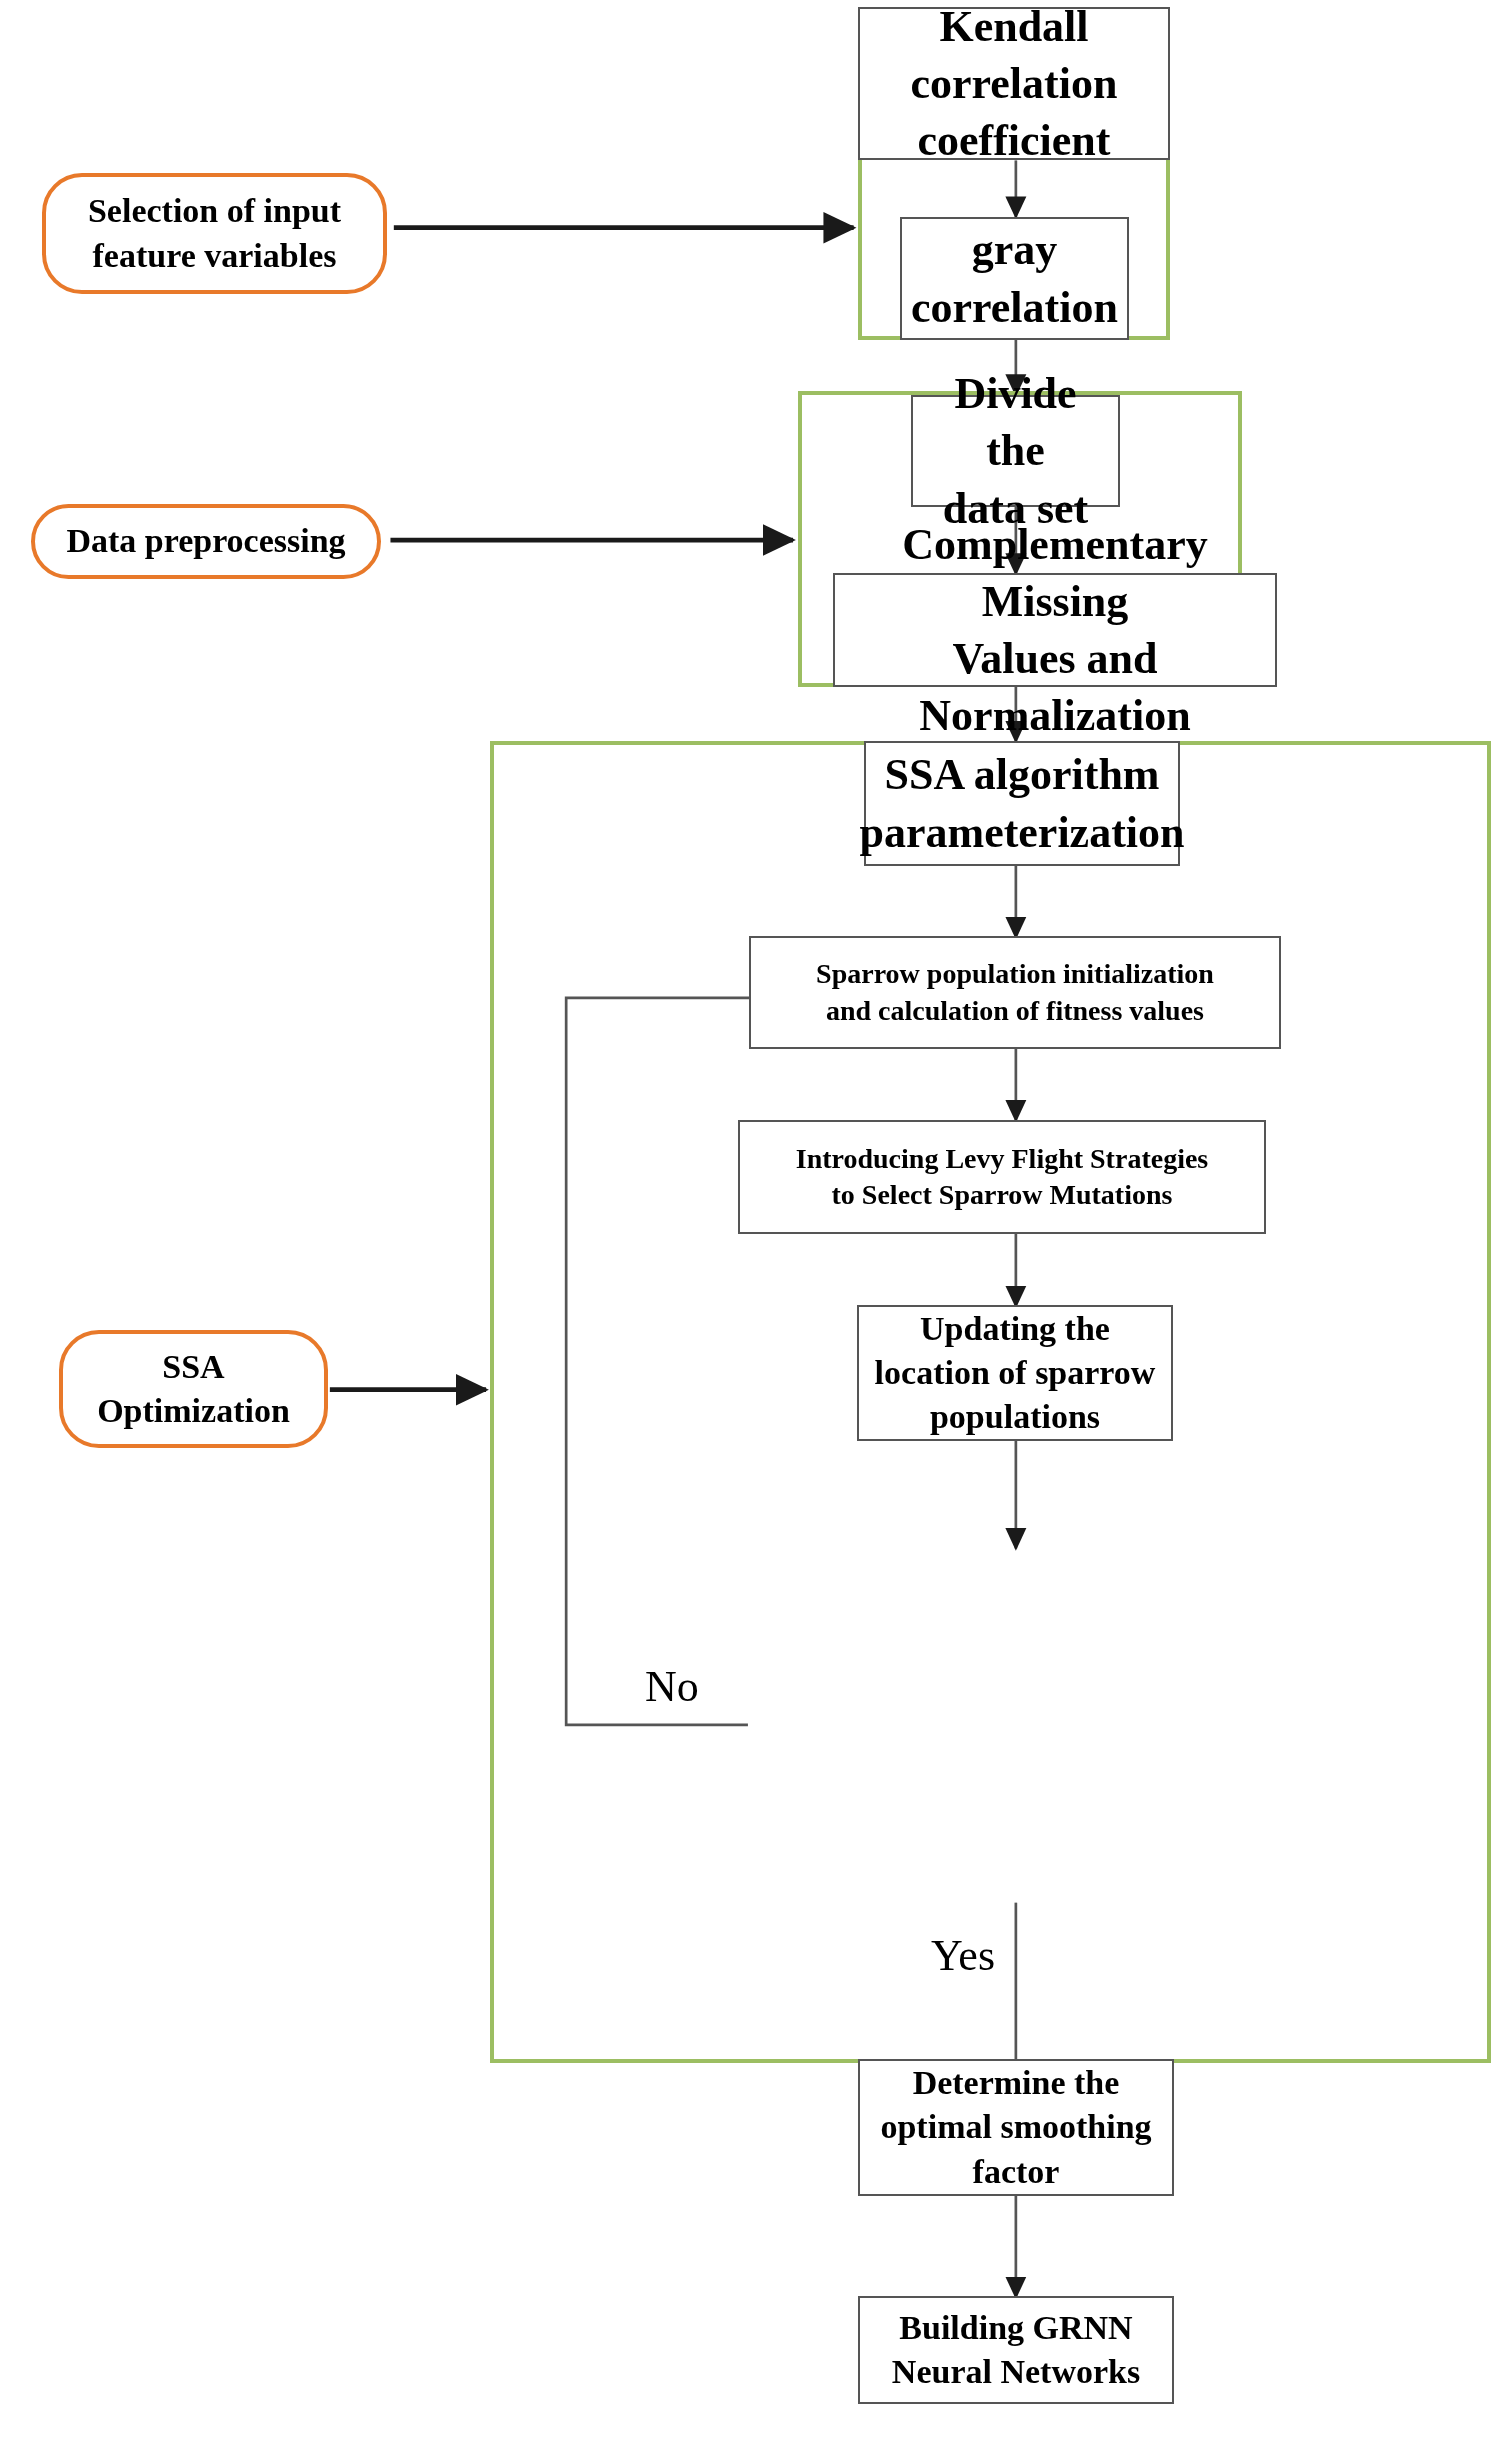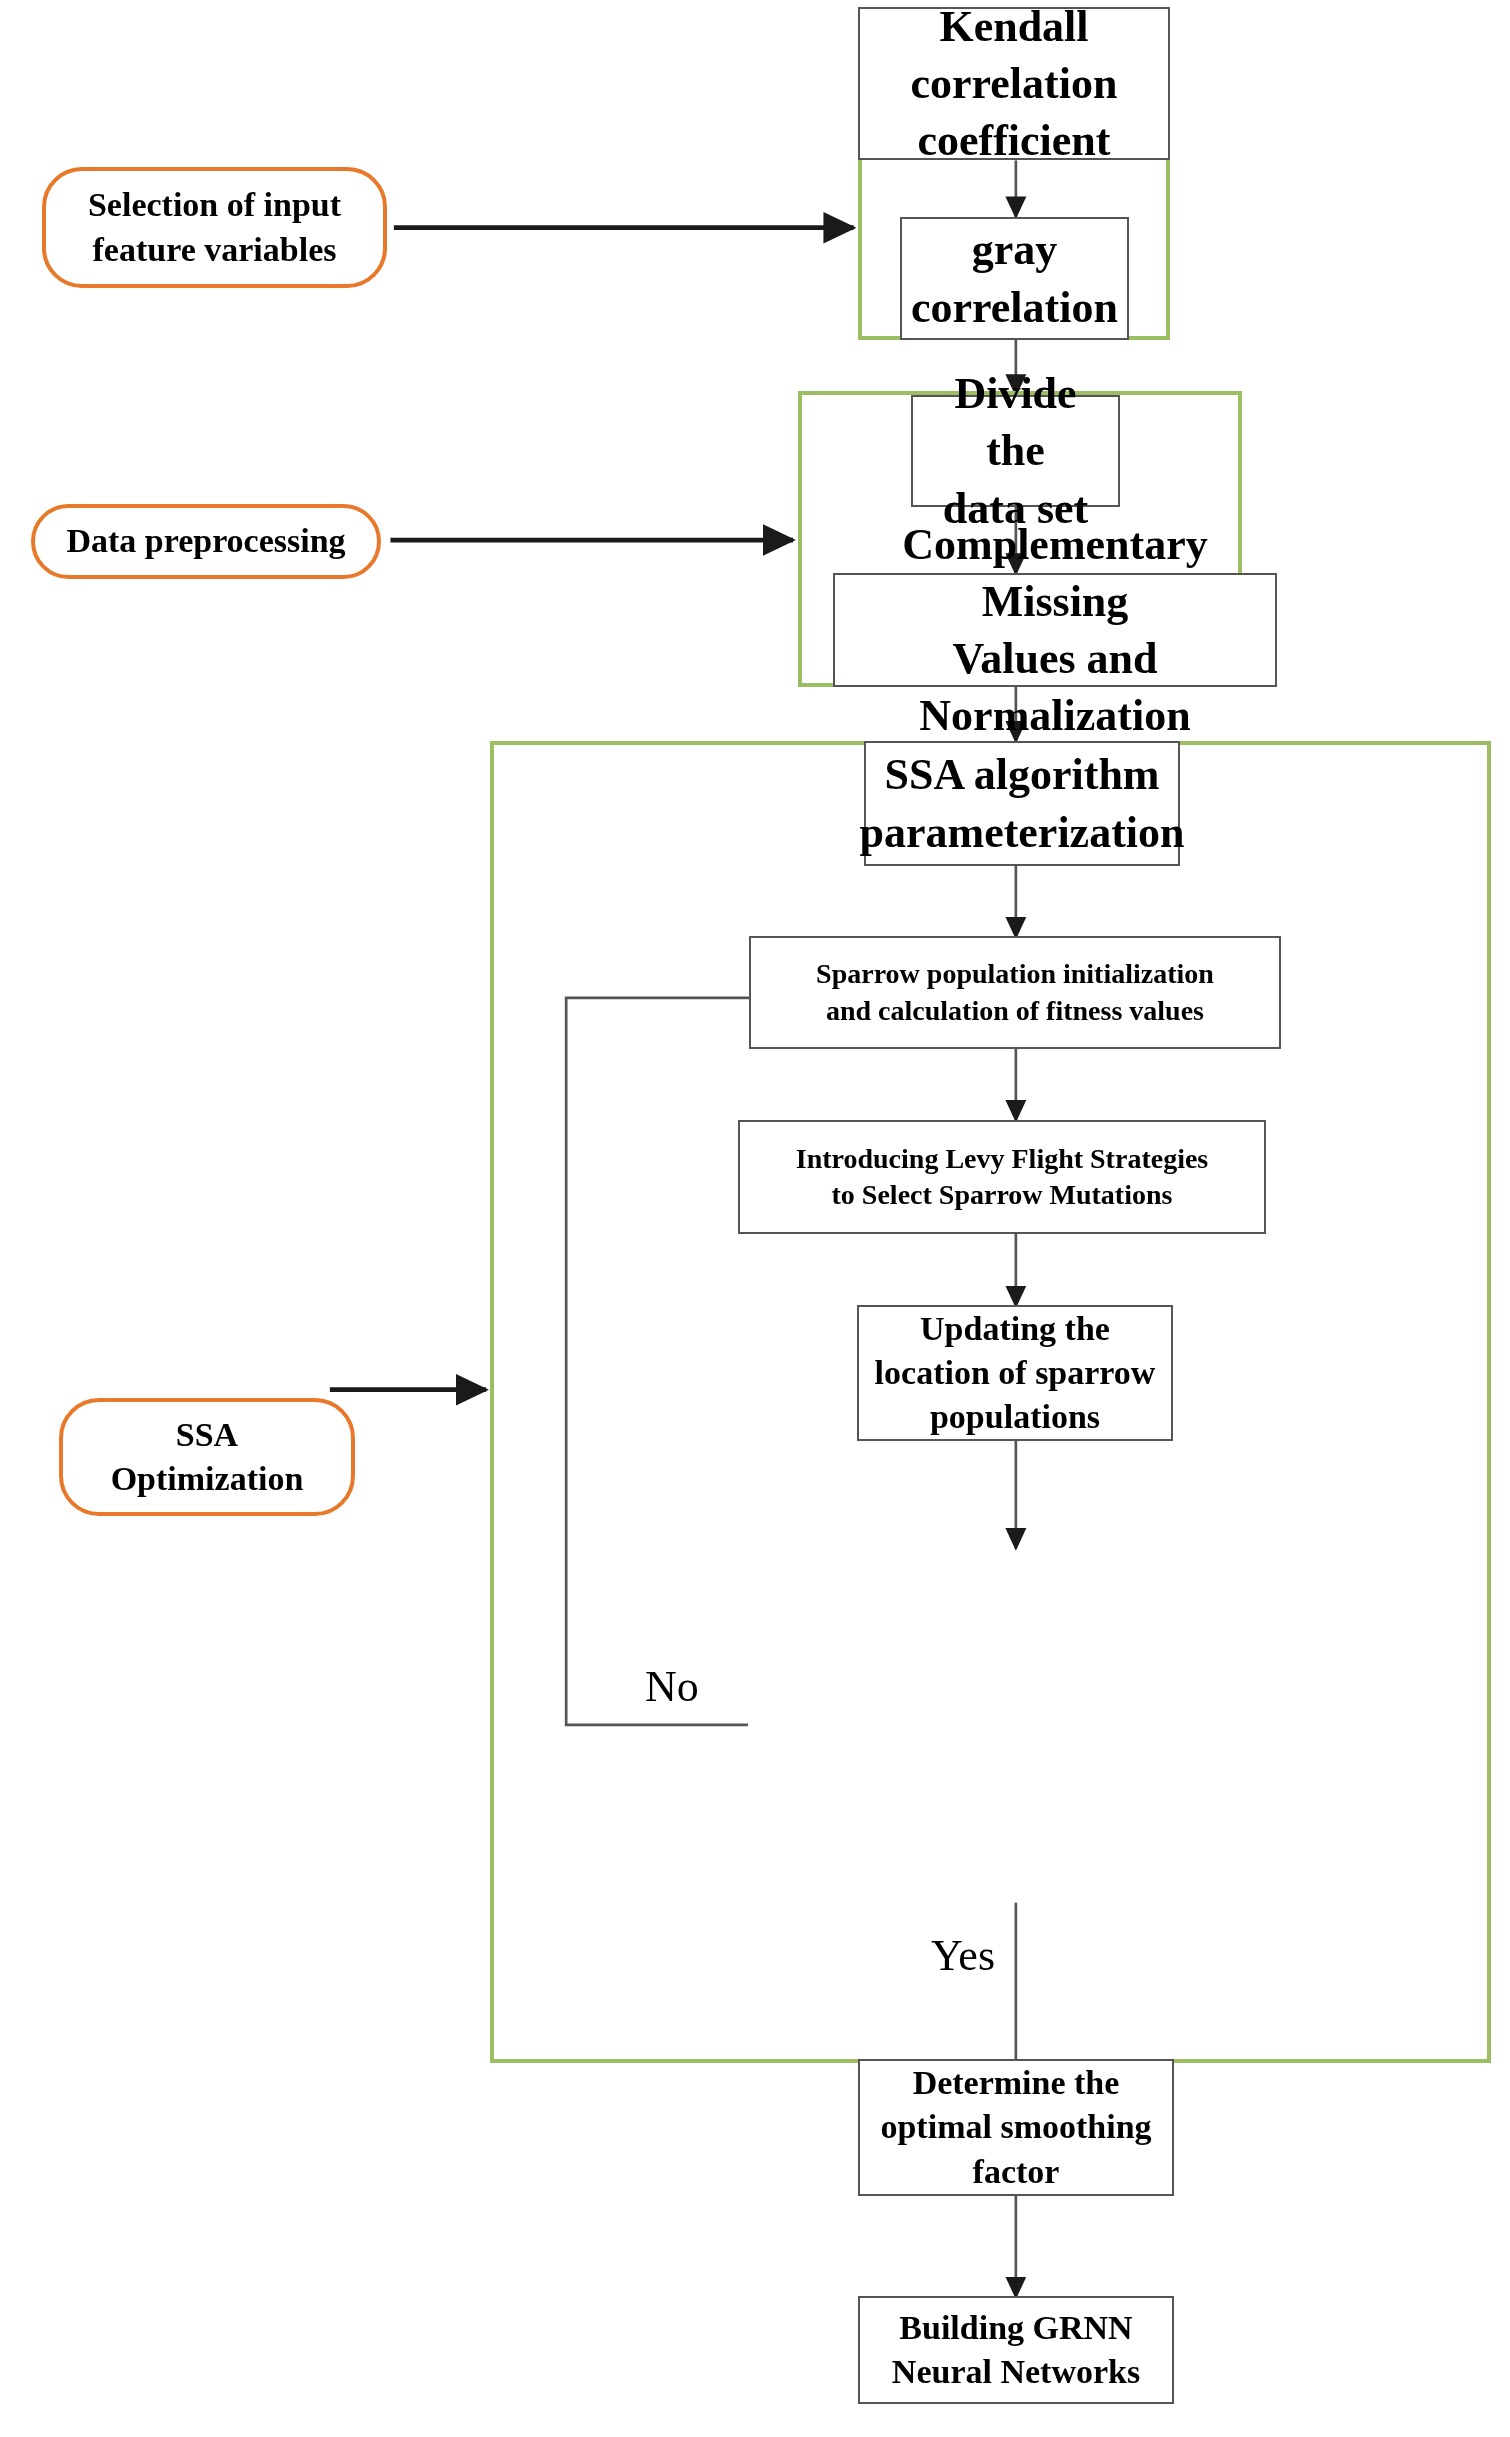--- a/index.html
+++ b/index.html
@@ -144,30 +144,30 @@
 
     <line x1="1509" y1="3261" x2="1509" y2="3412" stroke="#555" stroke-width="4" marker-end="url(#ah)"></line>
   </svg>
 
   <div class="group-box" style="left:858px; top:7.4px; width:312px; height:333px;"></div>
 
   <div class="group-box" style="left:798px; top:391px; width:444px; height:296px;"></div>
 
   <div class="group-box" style="left:490px; top:741px; width:1001px; height:1322px;"></div>
 
-  <div class="stage fs-50" style="left:42px; top:167px; width:345px; height:121px;">
+  <div class="stage fs-50" style="left:42px; top:173px; width:345px; height:121px;">
     <span style="white-space:pre-line">Selection of input
 feature variables</span>
   </div>
 
   <div class="stage fs-50" style="left:31px; top:504px; width:350px; height:75px;">
     <span style="white-space:pre-line">Data preprocessing</span>
   </div>
 
-  <div class="stage fs-50" style="left:59px; top:1398px; width:296px; height:118px;">
+  <div class="stage fs-50" style="left:59px; top:1330px; width:269px; height:118px;">
     <span style="white-space:pre-line">SSA
 Optimization</span>
   </div>
 
   <div class="node fs-52" style="left:858px; top:7.4px; width:312px; height:153px;">
     <span style="white-space:pre-line">Kendall
 correlation
 coefficient</span>
   </div>
 

